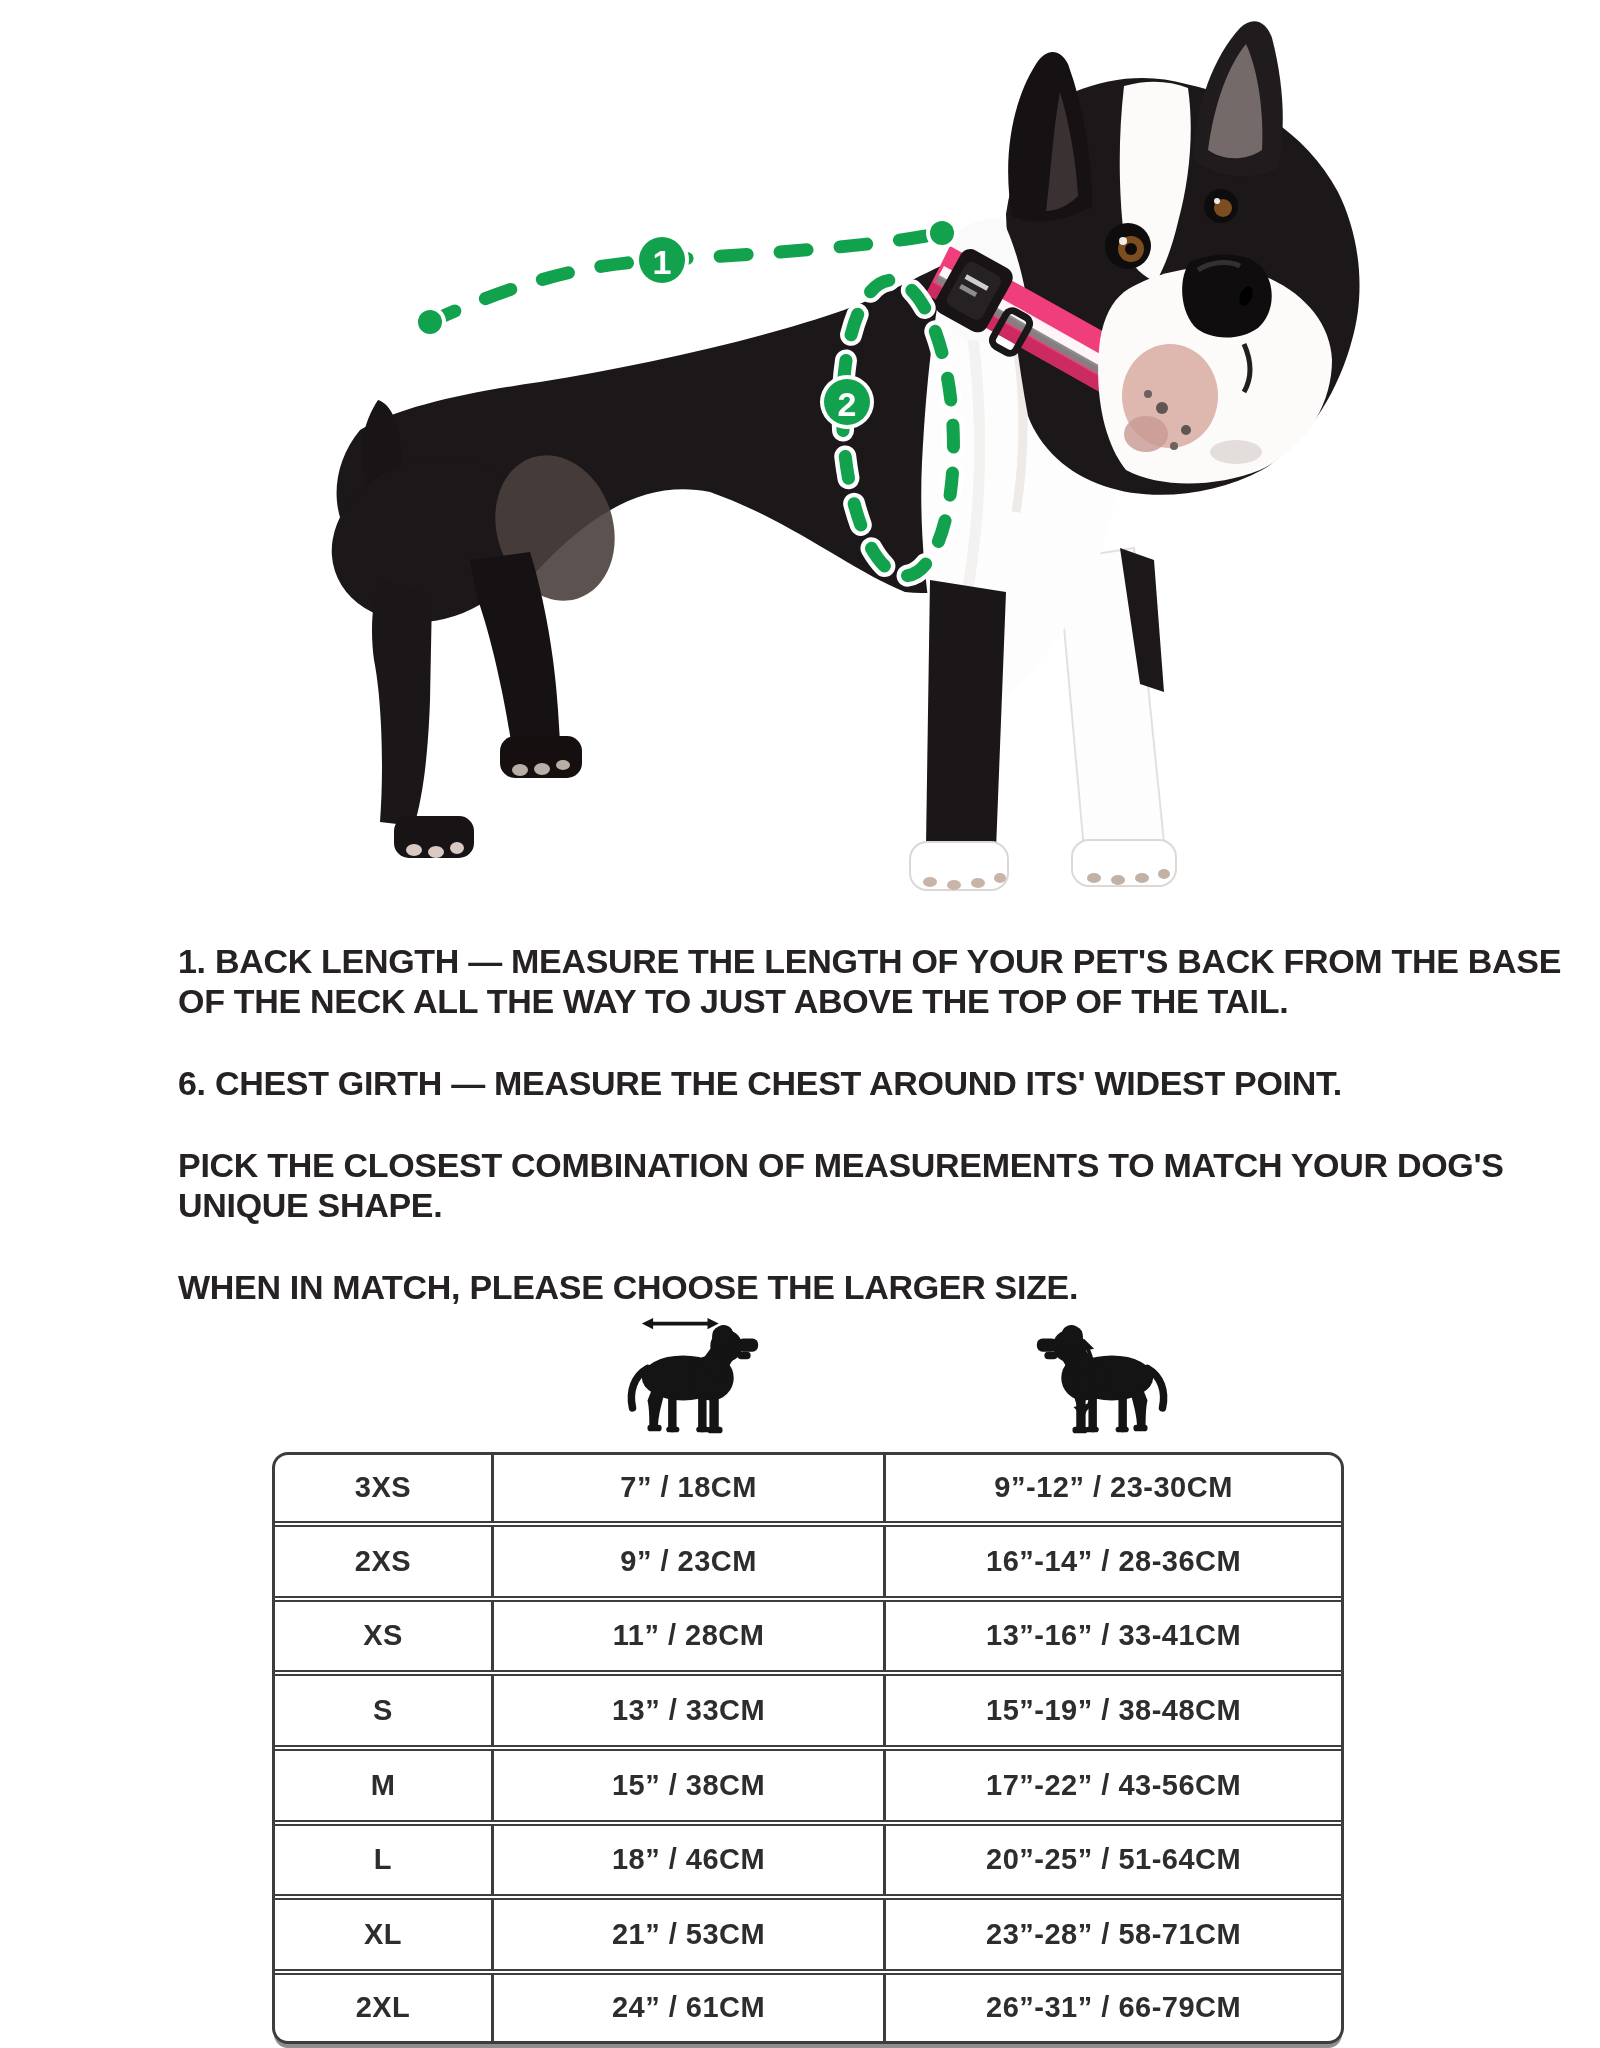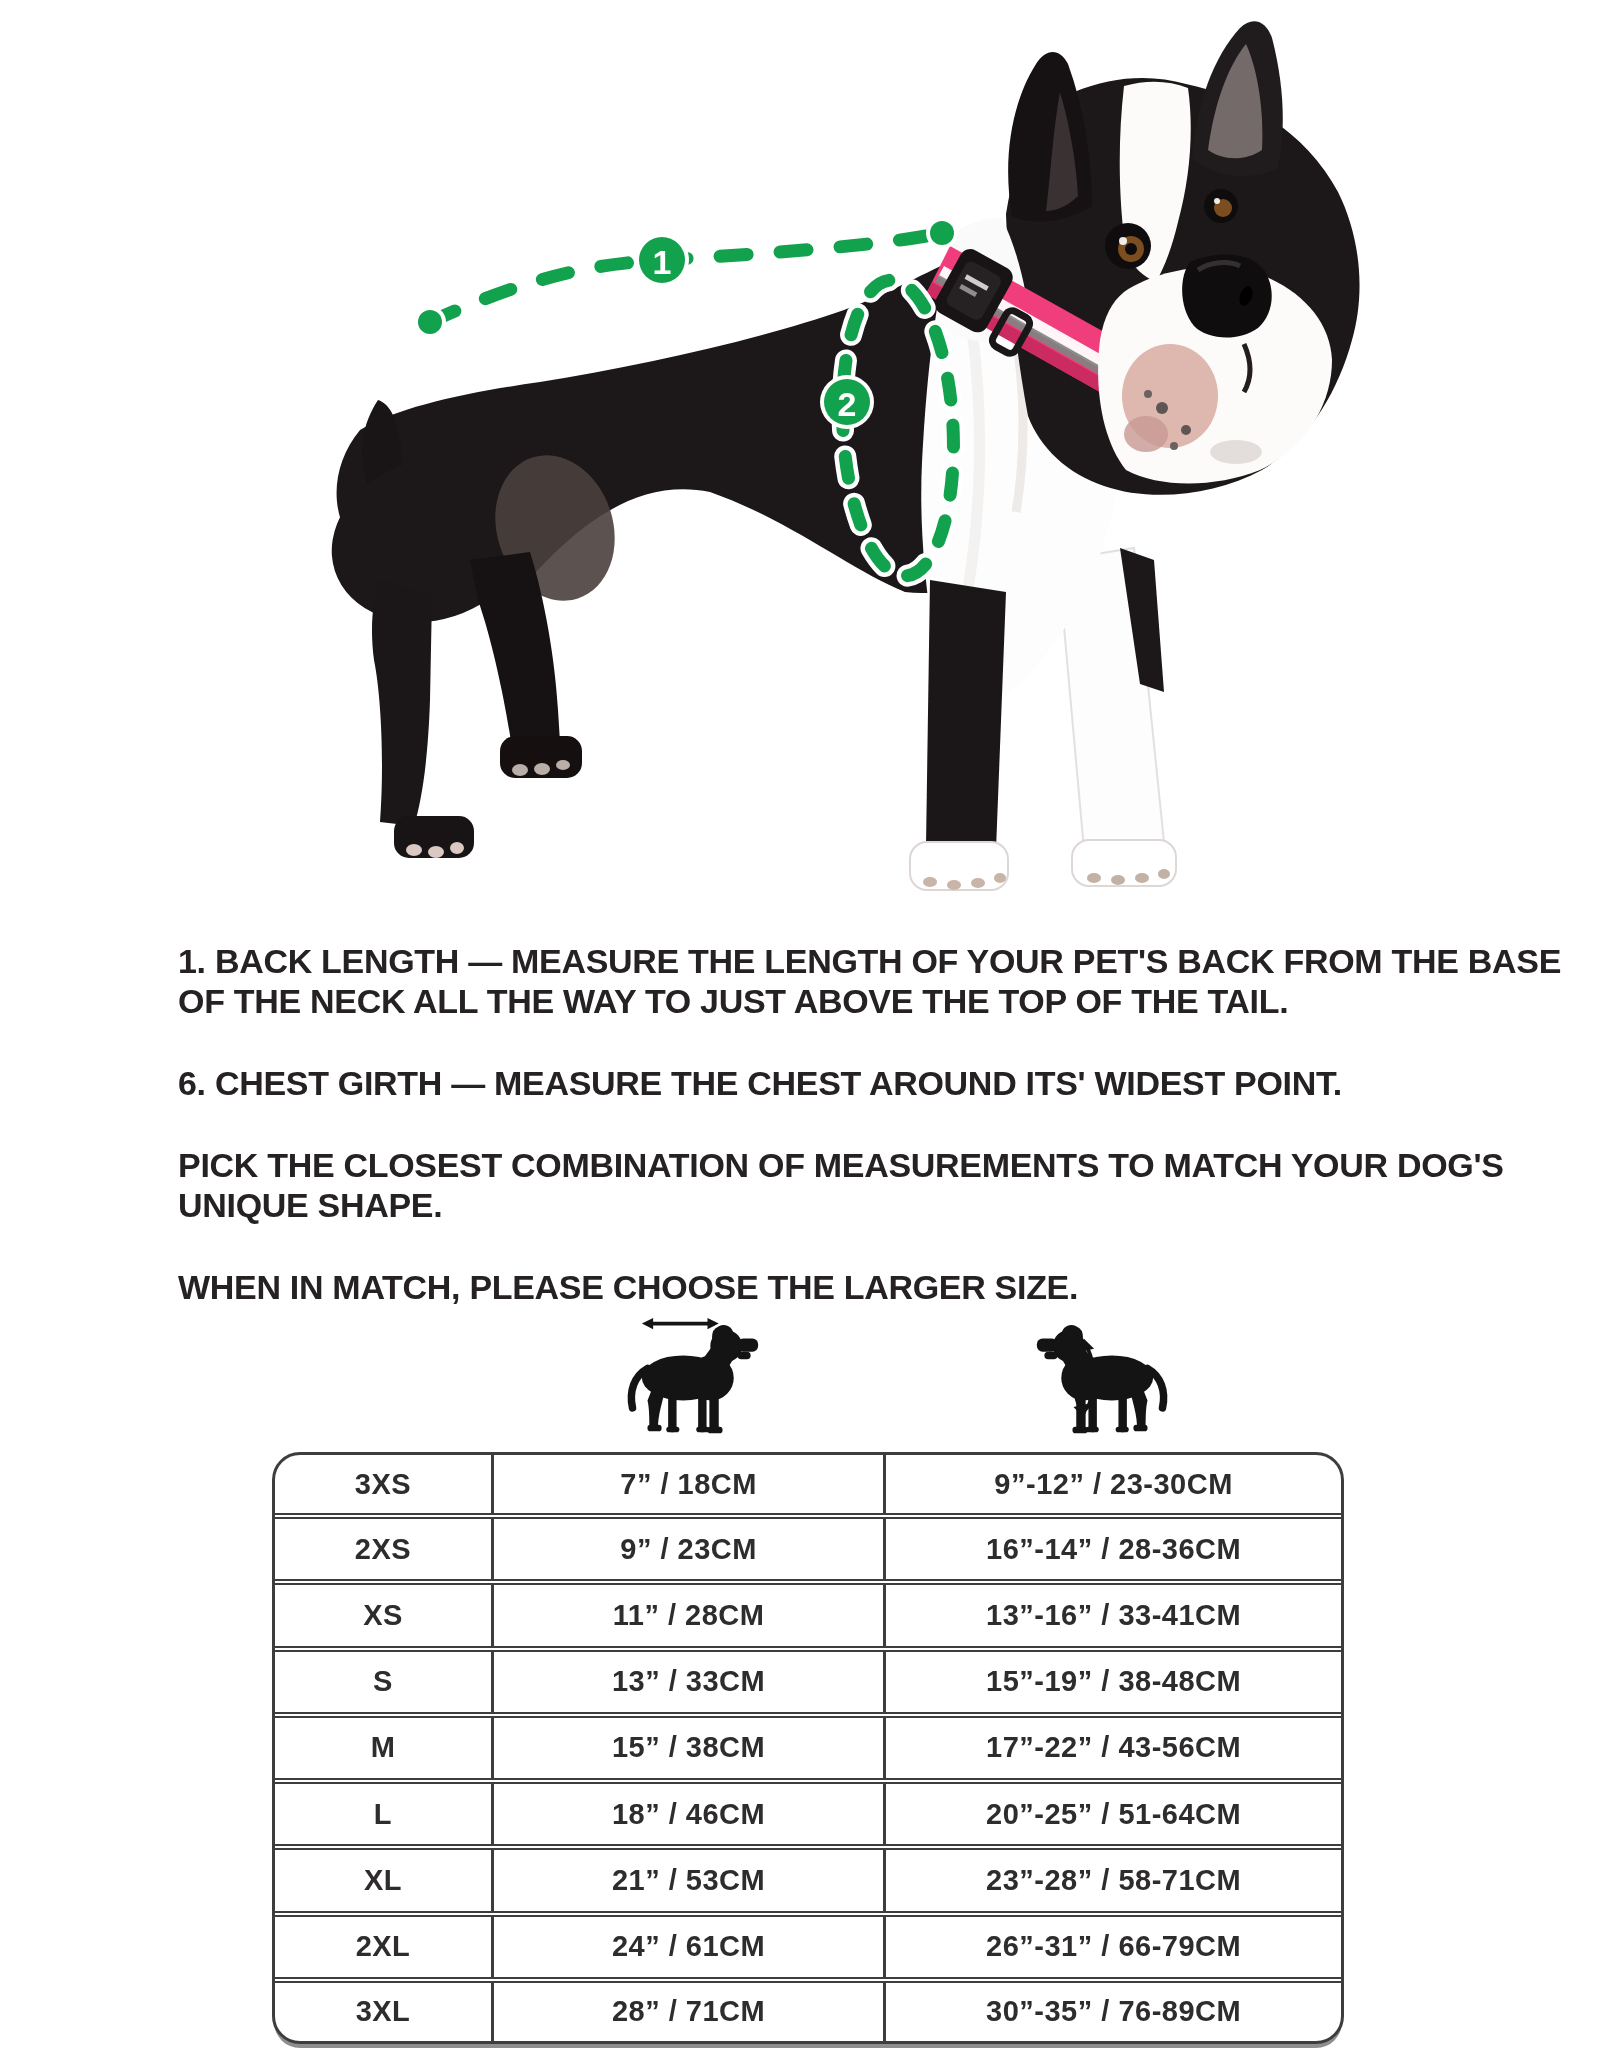--- a/index.html
+++ b/index.html
@@ -19,21 +19,21 @@
   .para{
     margin:12px 0 42px 0;font-size:34px;line-height:40px;font-weight:800;
     letter-spacing:-0.3px;color:var(--text-color);
   }
   .para .line{display:block;white-space:nowrap;}
   .icon{position:absolute;width:150px;height:132px;}
   .icon-left{left:610px;top:1310px;}
   .icon-right{left:1035px;top:1310px;}
   .table-wrap{
     position:absolute;left:272px;top:1452px;width:1066px;height:586px;
-    border:3px solid var(--table-border);border-radius:28px;overflow:hidden;
+    border:3px solid var(--table-border);border-radius:16px;overflow:hidden;
     box-shadow:0 6px 0 -2px #8f8d8d;
     background:#ffffff;
   }
   table.size-table{
     width:100%;height:100%;border-collapse:collapse;table-layout:fixed;
   }
   .size-table td{
     text-align:center;vertical-align:middle;
     font-size:29px;font-weight:700;letter-spacing:0.5px;color:#2e2c2d;
     border-bottom:6px double var(--table-border);
@@ -286,22 +286,17 @@
         <tr>
           <td>XL</td>
           <td>21” / 53CM</td>
           <td>23”-28” / 58-71CM</td>
         </tr>
         <tr>
           <td>2XL</td>
           <td>24” / 61CM</td>
           <td>26”-31” / 66-79CM</td>
         </tr>
-        <tr>
-          <td>3XL</td>
-          <td>28” / 71CM</td>
-          <td>30”-35” / 76-89CM</td>
-        </tr>
       </tbody>
     </table>
   </div>
 
 </div>
 
 </body></html>

